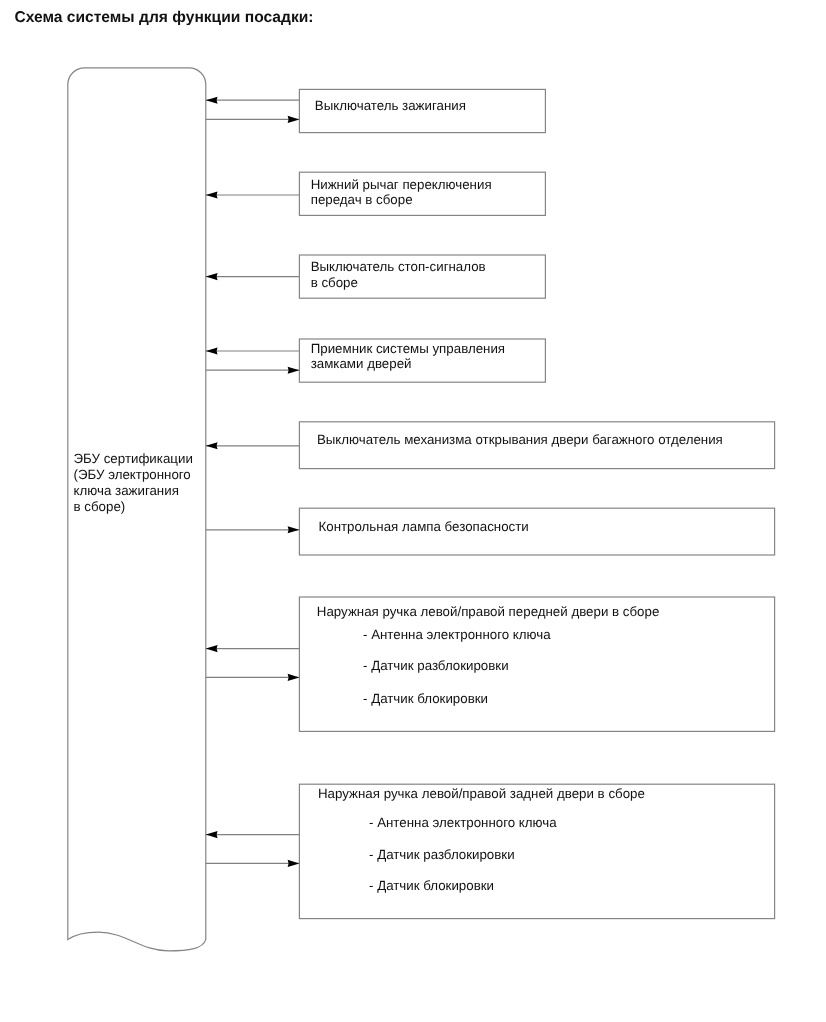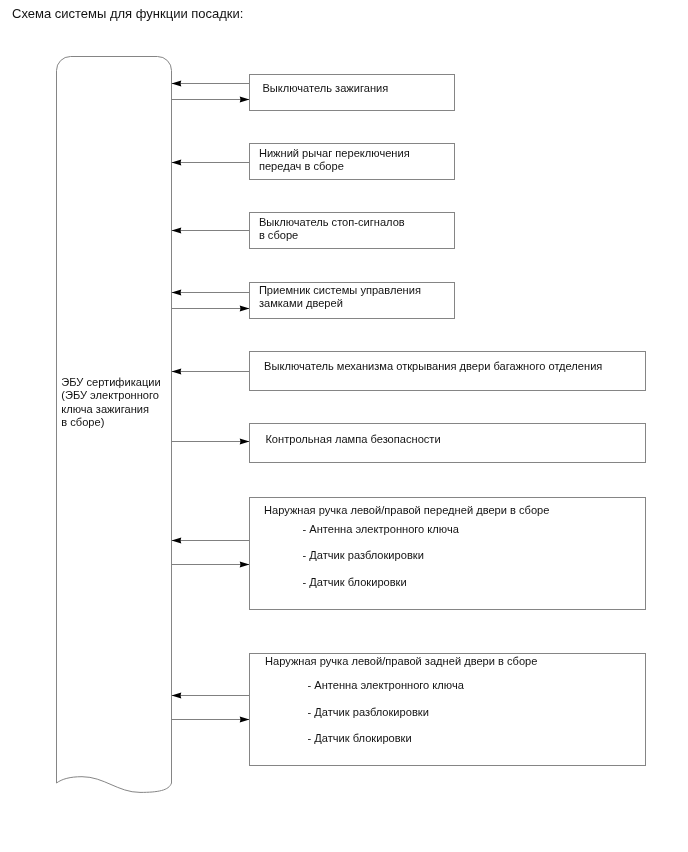--- a/index.html
+++ b/index.html
@@ -9,20 +9,21 @@
     font-family:"Liberation Sans", sans-serif;
     color:#121212;
     position:relative;
     overflow:hidden;
   }
   #caption {
     position:absolute; left:12px; top:6px;
     font-size:13px; line-height:15px;
     white-space:nowrap;
     transform:translateZ(0);
+    font-weight:bold;
   }
   svg#diagram { position:absolute; left:0; top:0; transform:translateZ(0); }
   .bx      { fill:#ffffff; stroke:#858585; stroke-width:1; }
   .ecu     { fill:#ffffff; stroke:#858585; stroke-width:1; }
   .conn    { stroke:#808080; stroke-width:1; fill:none; }
   .ahead   { fill:#000000; stroke:none; }
   .txt     { font-family:"Liberation Sans", sans-serif; fill:#121212; }
 </style>
 </head>
 <body>

